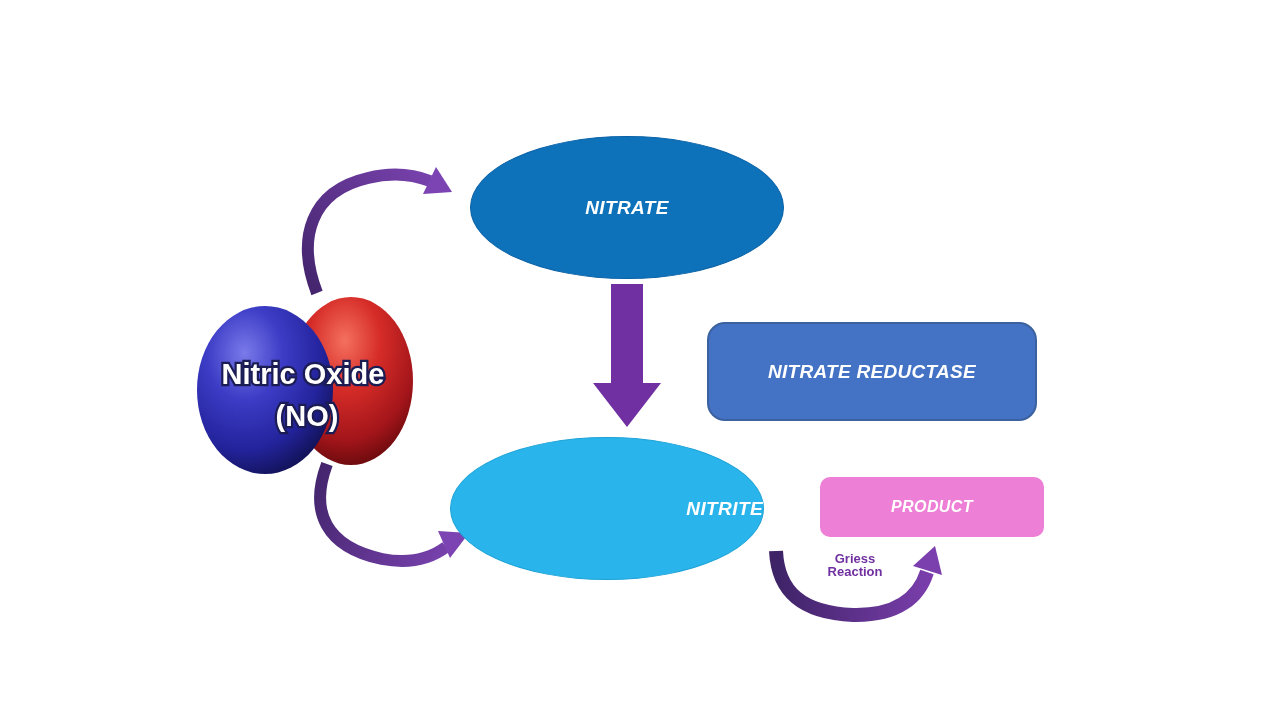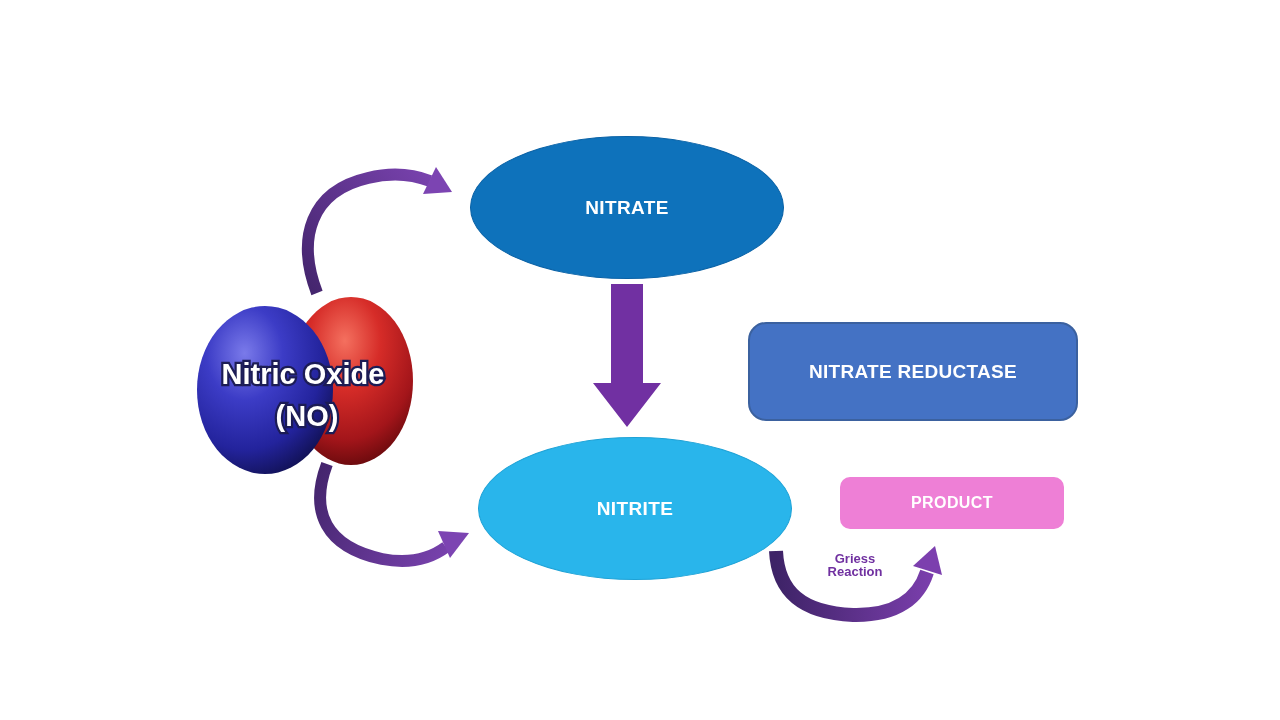--- a/index.html
+++ b/index.html
@@ -17,43 +17,44 @@
     width: 1280px; height: 720px;
   }
   .node {
     position: absolute;
     display: flex;
     align-items: center;
     justify-content: center;
     color: #ffffff;
     font-weight: bold;
     text-align: center;
+    font-style: italic;
   }
   .ellipse { border-radius: 50%; }
   .node-nitrate {
     left: 470px; top: 136px; width: 312px; height: 141px;
     background: #0E72BB;
     border: 1px solid #0A62A6;
     font-size: 19px; letter-spacing: 0.4px;
   }
   .node-nitrite {
-    left: 478px; top: 437px; width: 312px; height: 141px;
+    left: 450px; top: 437px; width: 312px; height: 141px;
     background: #29B5EB;
     border: 1px solid #1EA2D6;
-    font-size: 19px; letter-spacing: 0.4px;
+    font-size: 19px; letter-spacing: 0.4px; justify-content: flex-end;
   }
   .node-reductase {
     left: 707px; top: 322px; width: 326px; height: 95px;
     background: #4472C4;
     border: 2px solid #3B619F;
     border-radius: 18px;
-    font-size: 19px; letter-spacing: 0.3px; margin-left: 41px;
+    font-size: 19px; letter-spacing: 0.3px;
   }
   .node-product {
-    left: 840px; top: 477px; width: 224px; height: 52px;
+    left: 820px; top: 477px; width: 224px; height: 60px;
     background: #EE7FD6;
     border-radius: 10px;
     font-size: 16px; letter-spacing: 0.4px;
   }
   .griess-label {
     position: absolute;
     left: 813px; top: 552px; width: 84px;
     color: #7030A0;
     font-size: 13px;
     font-weight: bold;

